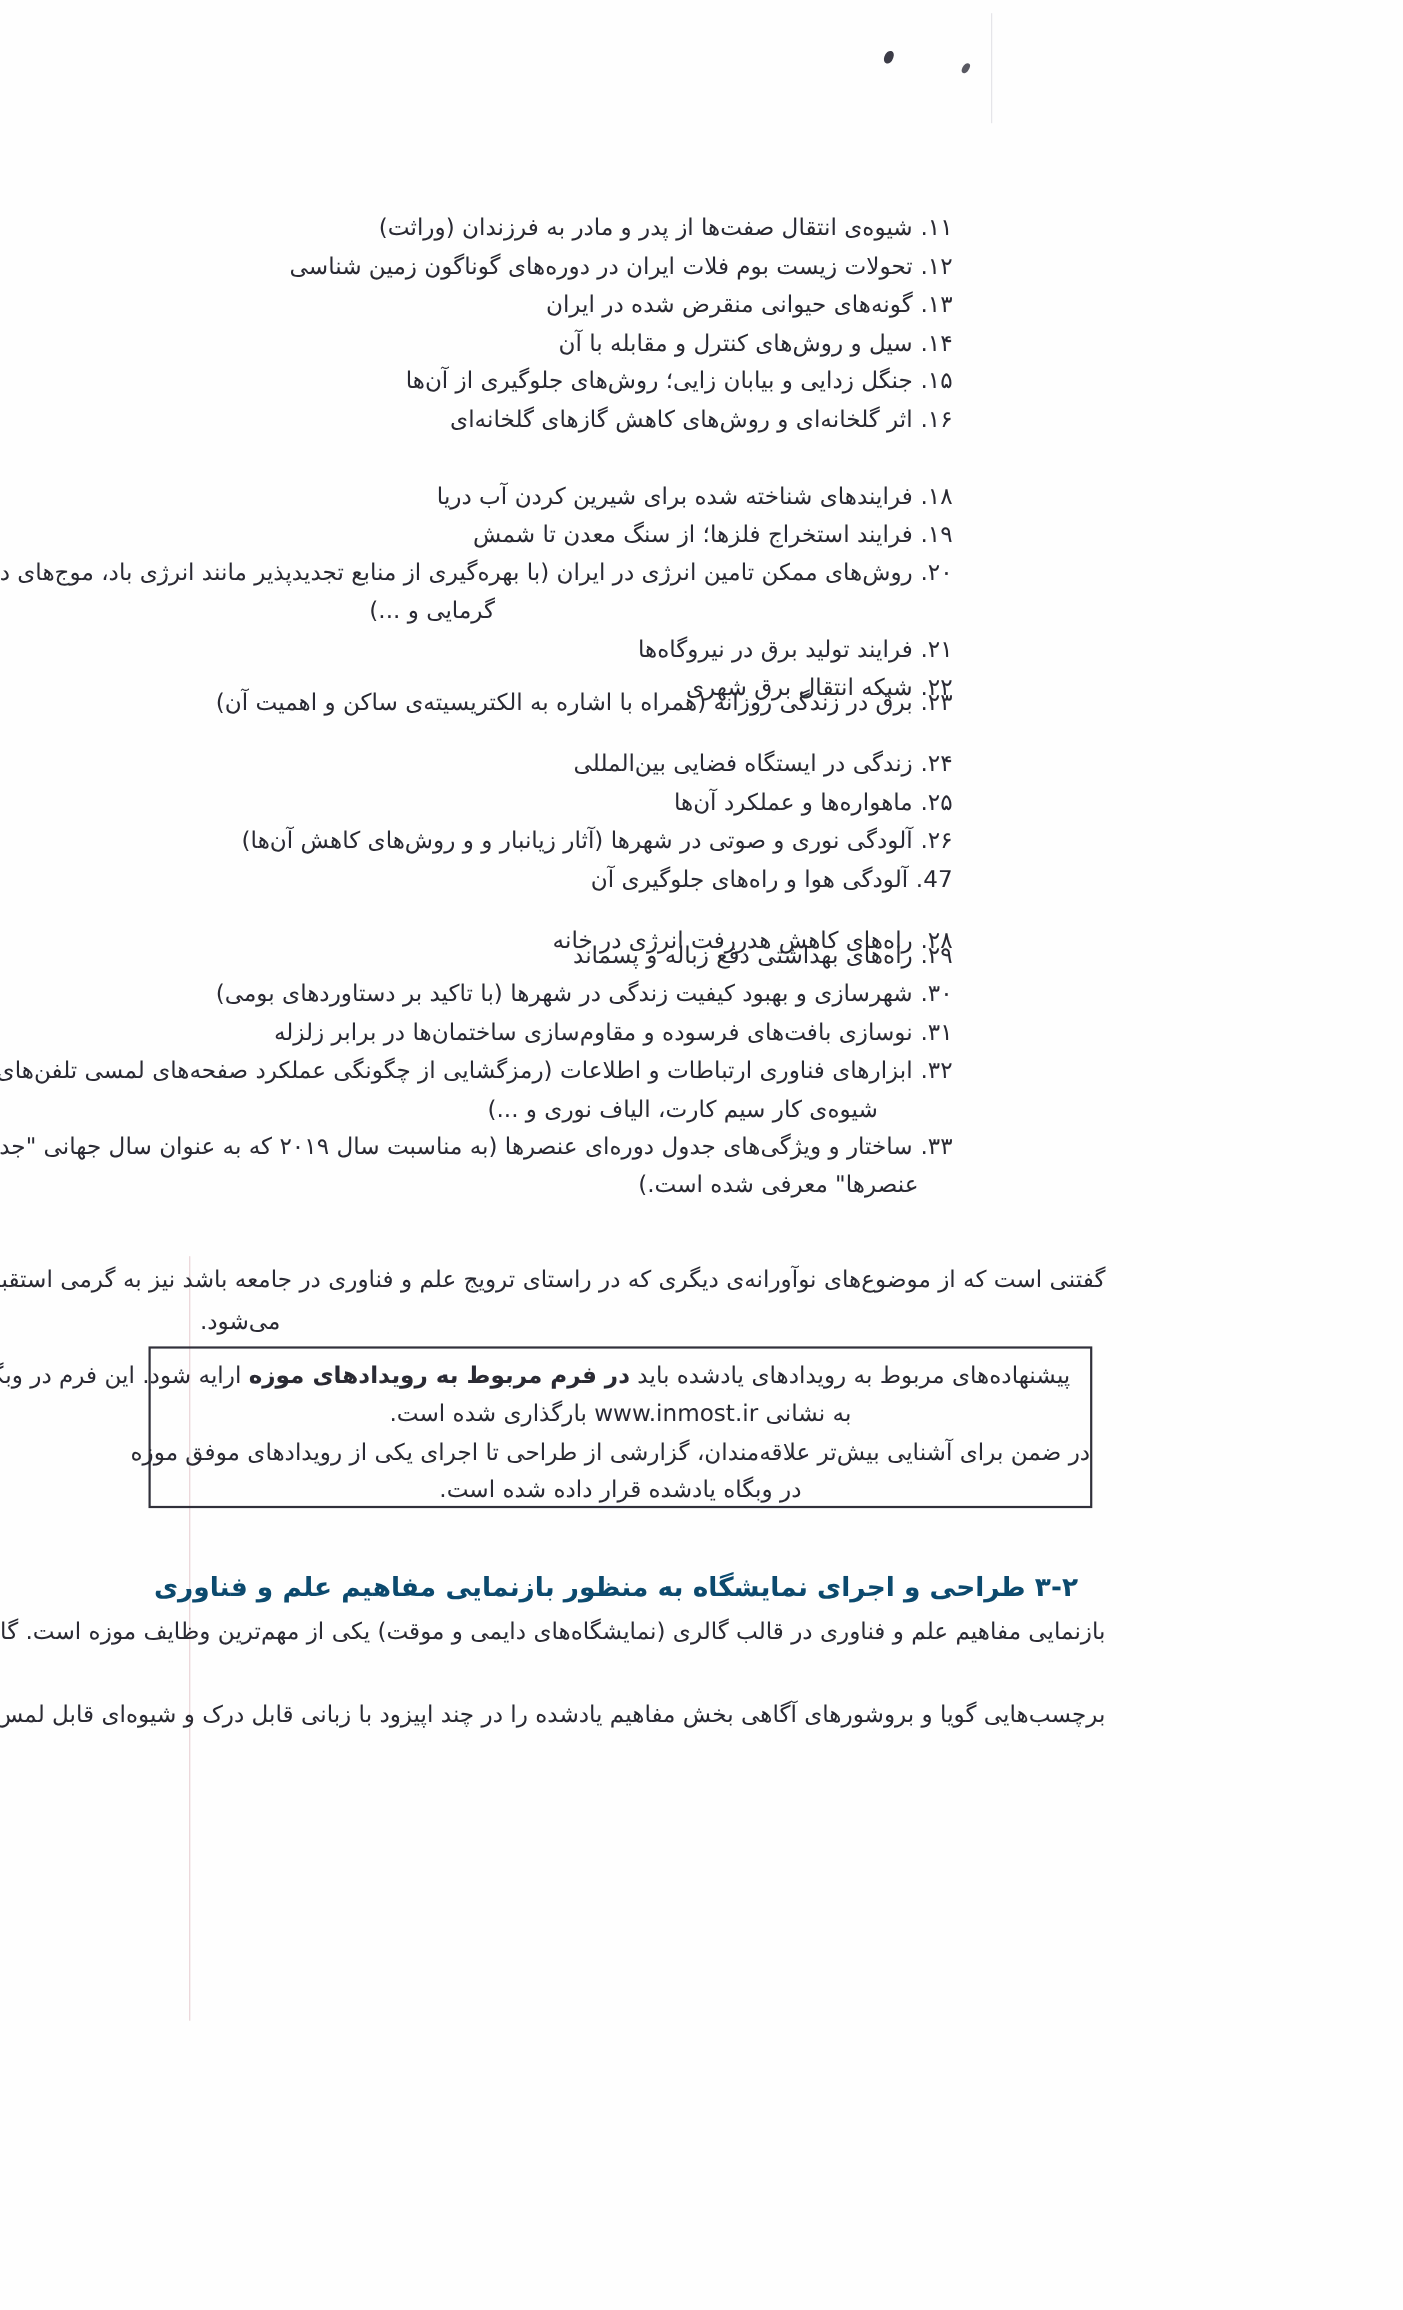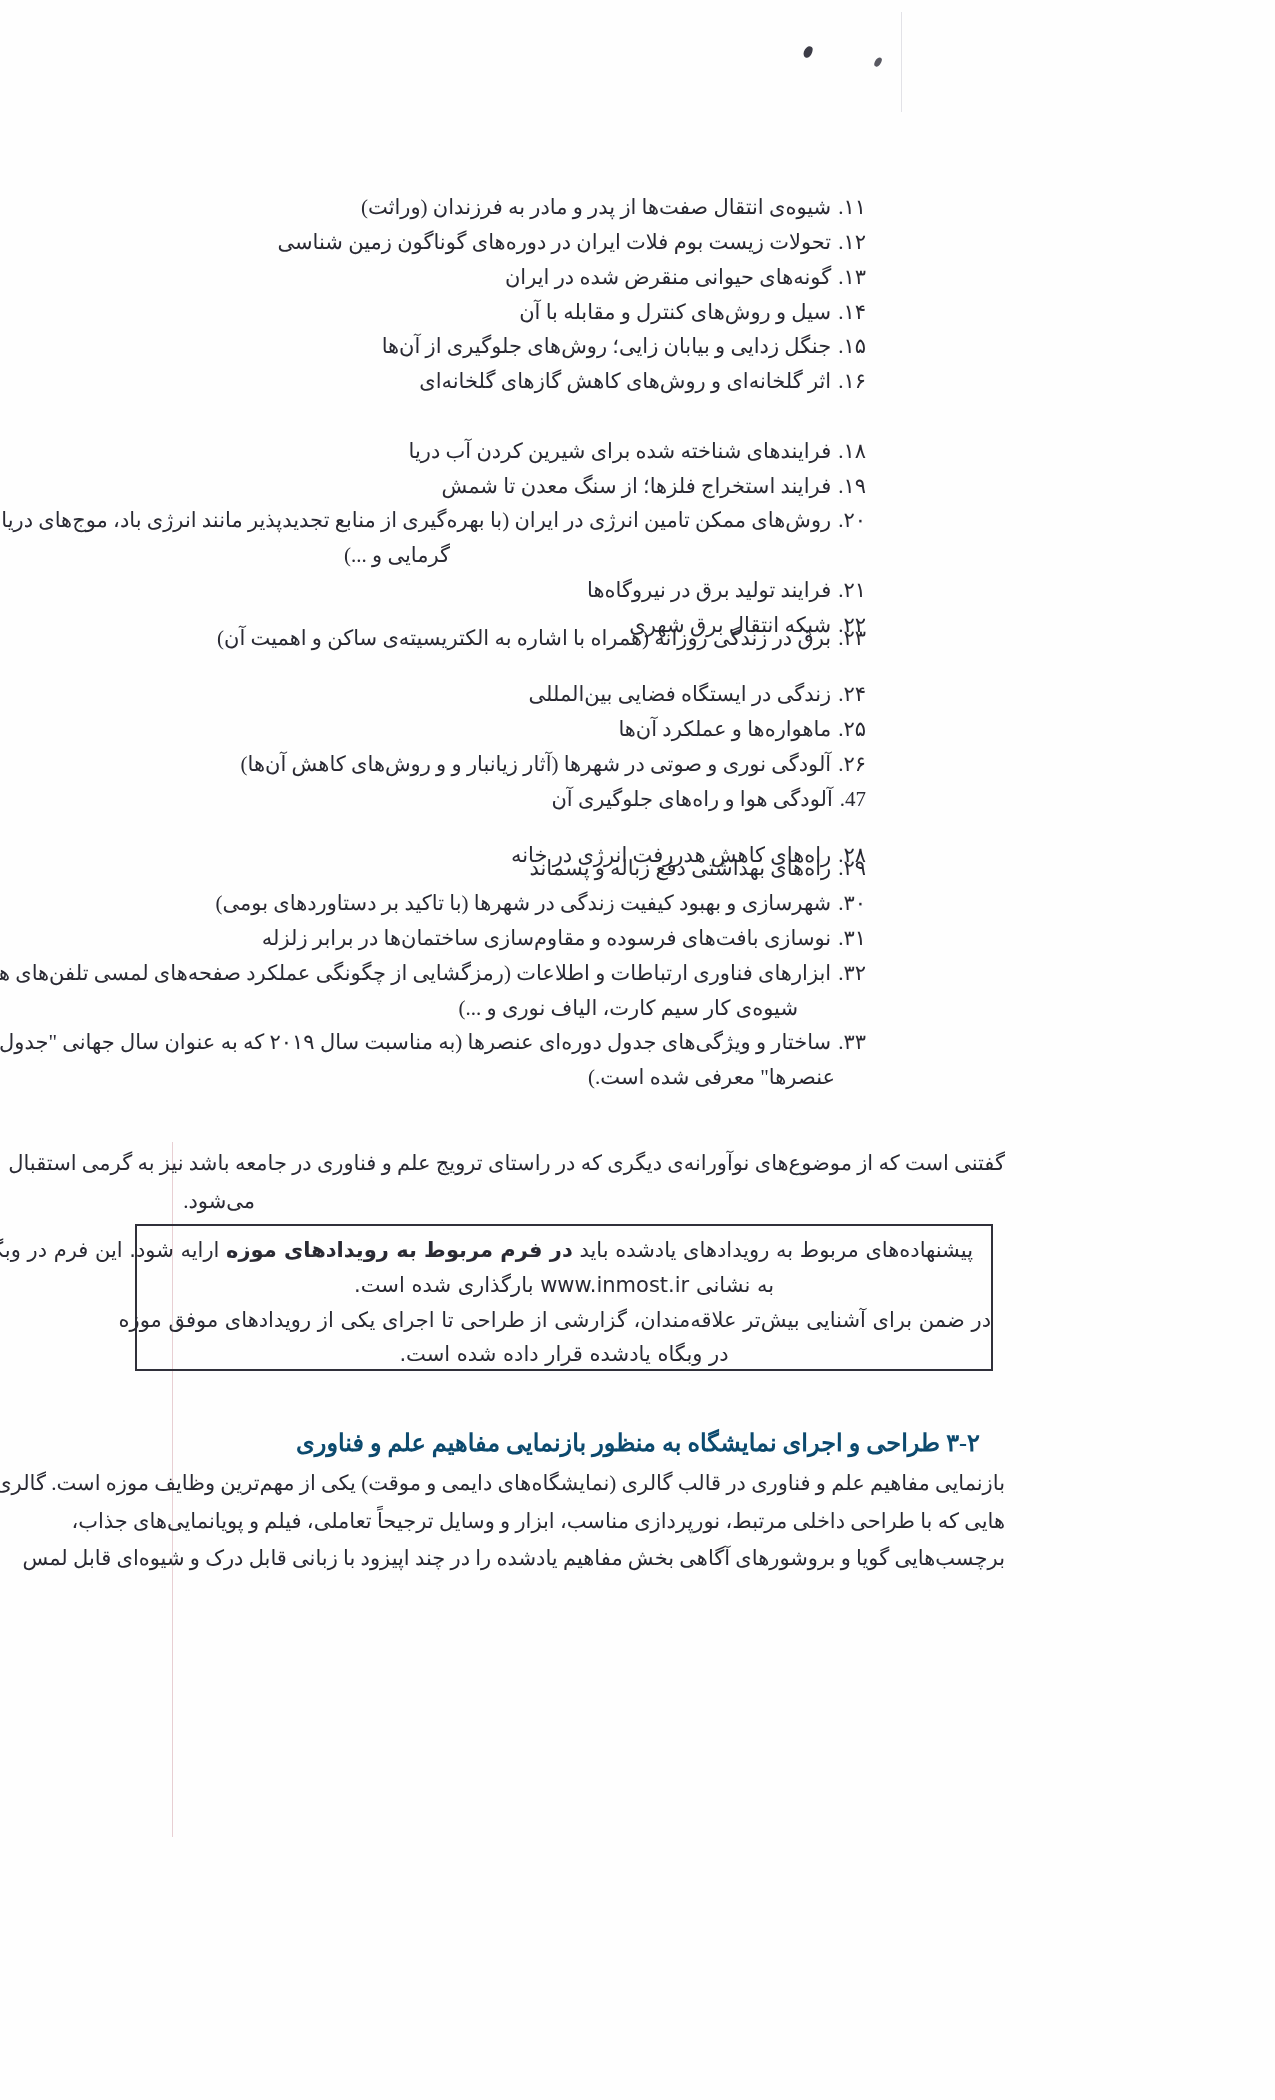--- a/index.html
+++ b/index.html
@@ -13,21 +13,20 @@
     color:#2a2a33;
   }
   .ln{
     position:absolute;
     direction:rtl;
     unicode-bidi:plaintext;
     white-space:nowrap;
     font-size:21px;
     line-height:30px;
     color:#2a2a33;
-    font-family:Liberation Serif, serif;
   }
   .ln .num{margin-left:7px;}
   .list{right:409px;}
   .heading{
     font-size:24px;
     font-weight:bold;
     color:#0c4a6e;
   }
   .boxed{
     position:absolute;
@@ -106,16 +105,15 @@
   <div class="boxed">
     <div class="boxln first" style="top:12px"><span>پیشنهاده‌های مربوط به رویدادهای یادشده باید </span><span class="bold">در فرم مربوط به رویدادهای موزه</span><span> ارایه شود. این فرم در وبگاه موزه</span></div>
     <div class="boxln" style="top:47px"><span>به نشانی </span><span class="url">www.inmost.ir</span><span> بارگذاری شده است.</span></div>
     <div class="boxln" style="top:116px">در وبگاه یادشده قرار داده شده است.</div>
     <div class="boxln" style="top:82px">در ضمن برای آشنایی بیش‌تر علاقه‌مندان، گزارشی از طراحی تا اجرای یکی از رویدادهای موفق موزه</div>
   </div>
 
   <div class="ln heading" style="top:1428px;right:295px">۳-۲ طراحی و اجرای نمایشگاه به منظور بازنمایی مفاهیم علم و فناوری</div>
 
   <div class="ln" style="top:1468px;right:270px">بازنمایی مفاهیم علم و فناوری در قالب گالری (نمایشگاه‌های دایمی و موقت) یکی از مهم‌ترین وظایف موزه است. گالری-</div>
-  <div class="ln" style="top:1506px;right:270px">هایی که با طراحی داخلی مرتبط، نورپردازی مناسب، ابزار و وسایل ترجیحاً تعاملی، فیلم و پویانمایی‌های جذاب،</div>
   <div class="ln" style="top:1543px;right:270px">برچسب‌هایی گویا و بروشورهای آگاهی بخش مفاهیم یادشده را در چند اپیزود با زبانی قابل درک و شیوه‌ای قابل لمس</div>
 
 </div>
 
 </body></html>

